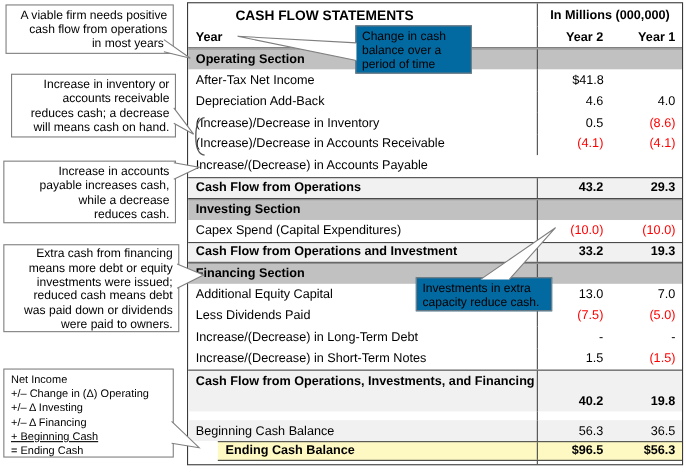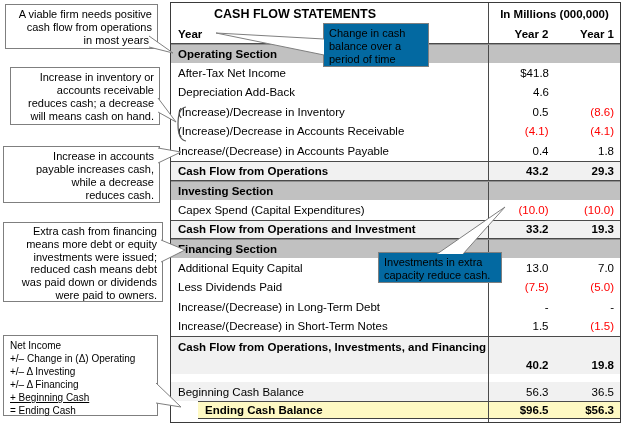--- a/index.html
+++ b/index.html
@@ -123,20 +123,21 @@
       <div class="lbl">After-Tax Net Income</div>
       <div class="vals">
         <div class="v">$41.8</div>
       </div>
     </div>
 
     <div class="r norm">
       <div class="lbl">Depreciation Add-Back</div>
       <div class="vals">
         <div class="v">4.6</div>
+        <div class="v">4.0</div>
       </div>
     </div>
 
     <div class="r norm">
       <div class="lbl">(Increase)/Decrease in Inventory</div>
       <div class="vals">
         <div class="v">0.5</div>
         <div class="v neg">(8.6)</div>
       </div>
     </div>
@@ -144,24 +145,20 @@
     <div class="r norm">
       <div class="lbl">(Increase)/Decrease in Accounts Receivable</div>
       <div class="vals">
         <div class="v neg">(4.1)</div>
         <div class="v neg">(4.1)</div>
       </div>
     </div>
 
     <div class="r norm">
       <div class="lbl">Increase/(Decrease) in Accounts Payable</div>
-      <div class="vals">
-        <div class="v">0.4</div>
-        <div class="v">1.8</div>
-      </div>
     </div>
 
     <div class="r tot">
       <div class="lbl">Cash Flow from Operations</div>
       <div class="vals">
         <div class="v">43.2</div>
         <div class="v">29.3</div>
       </div>
     </div>
 

